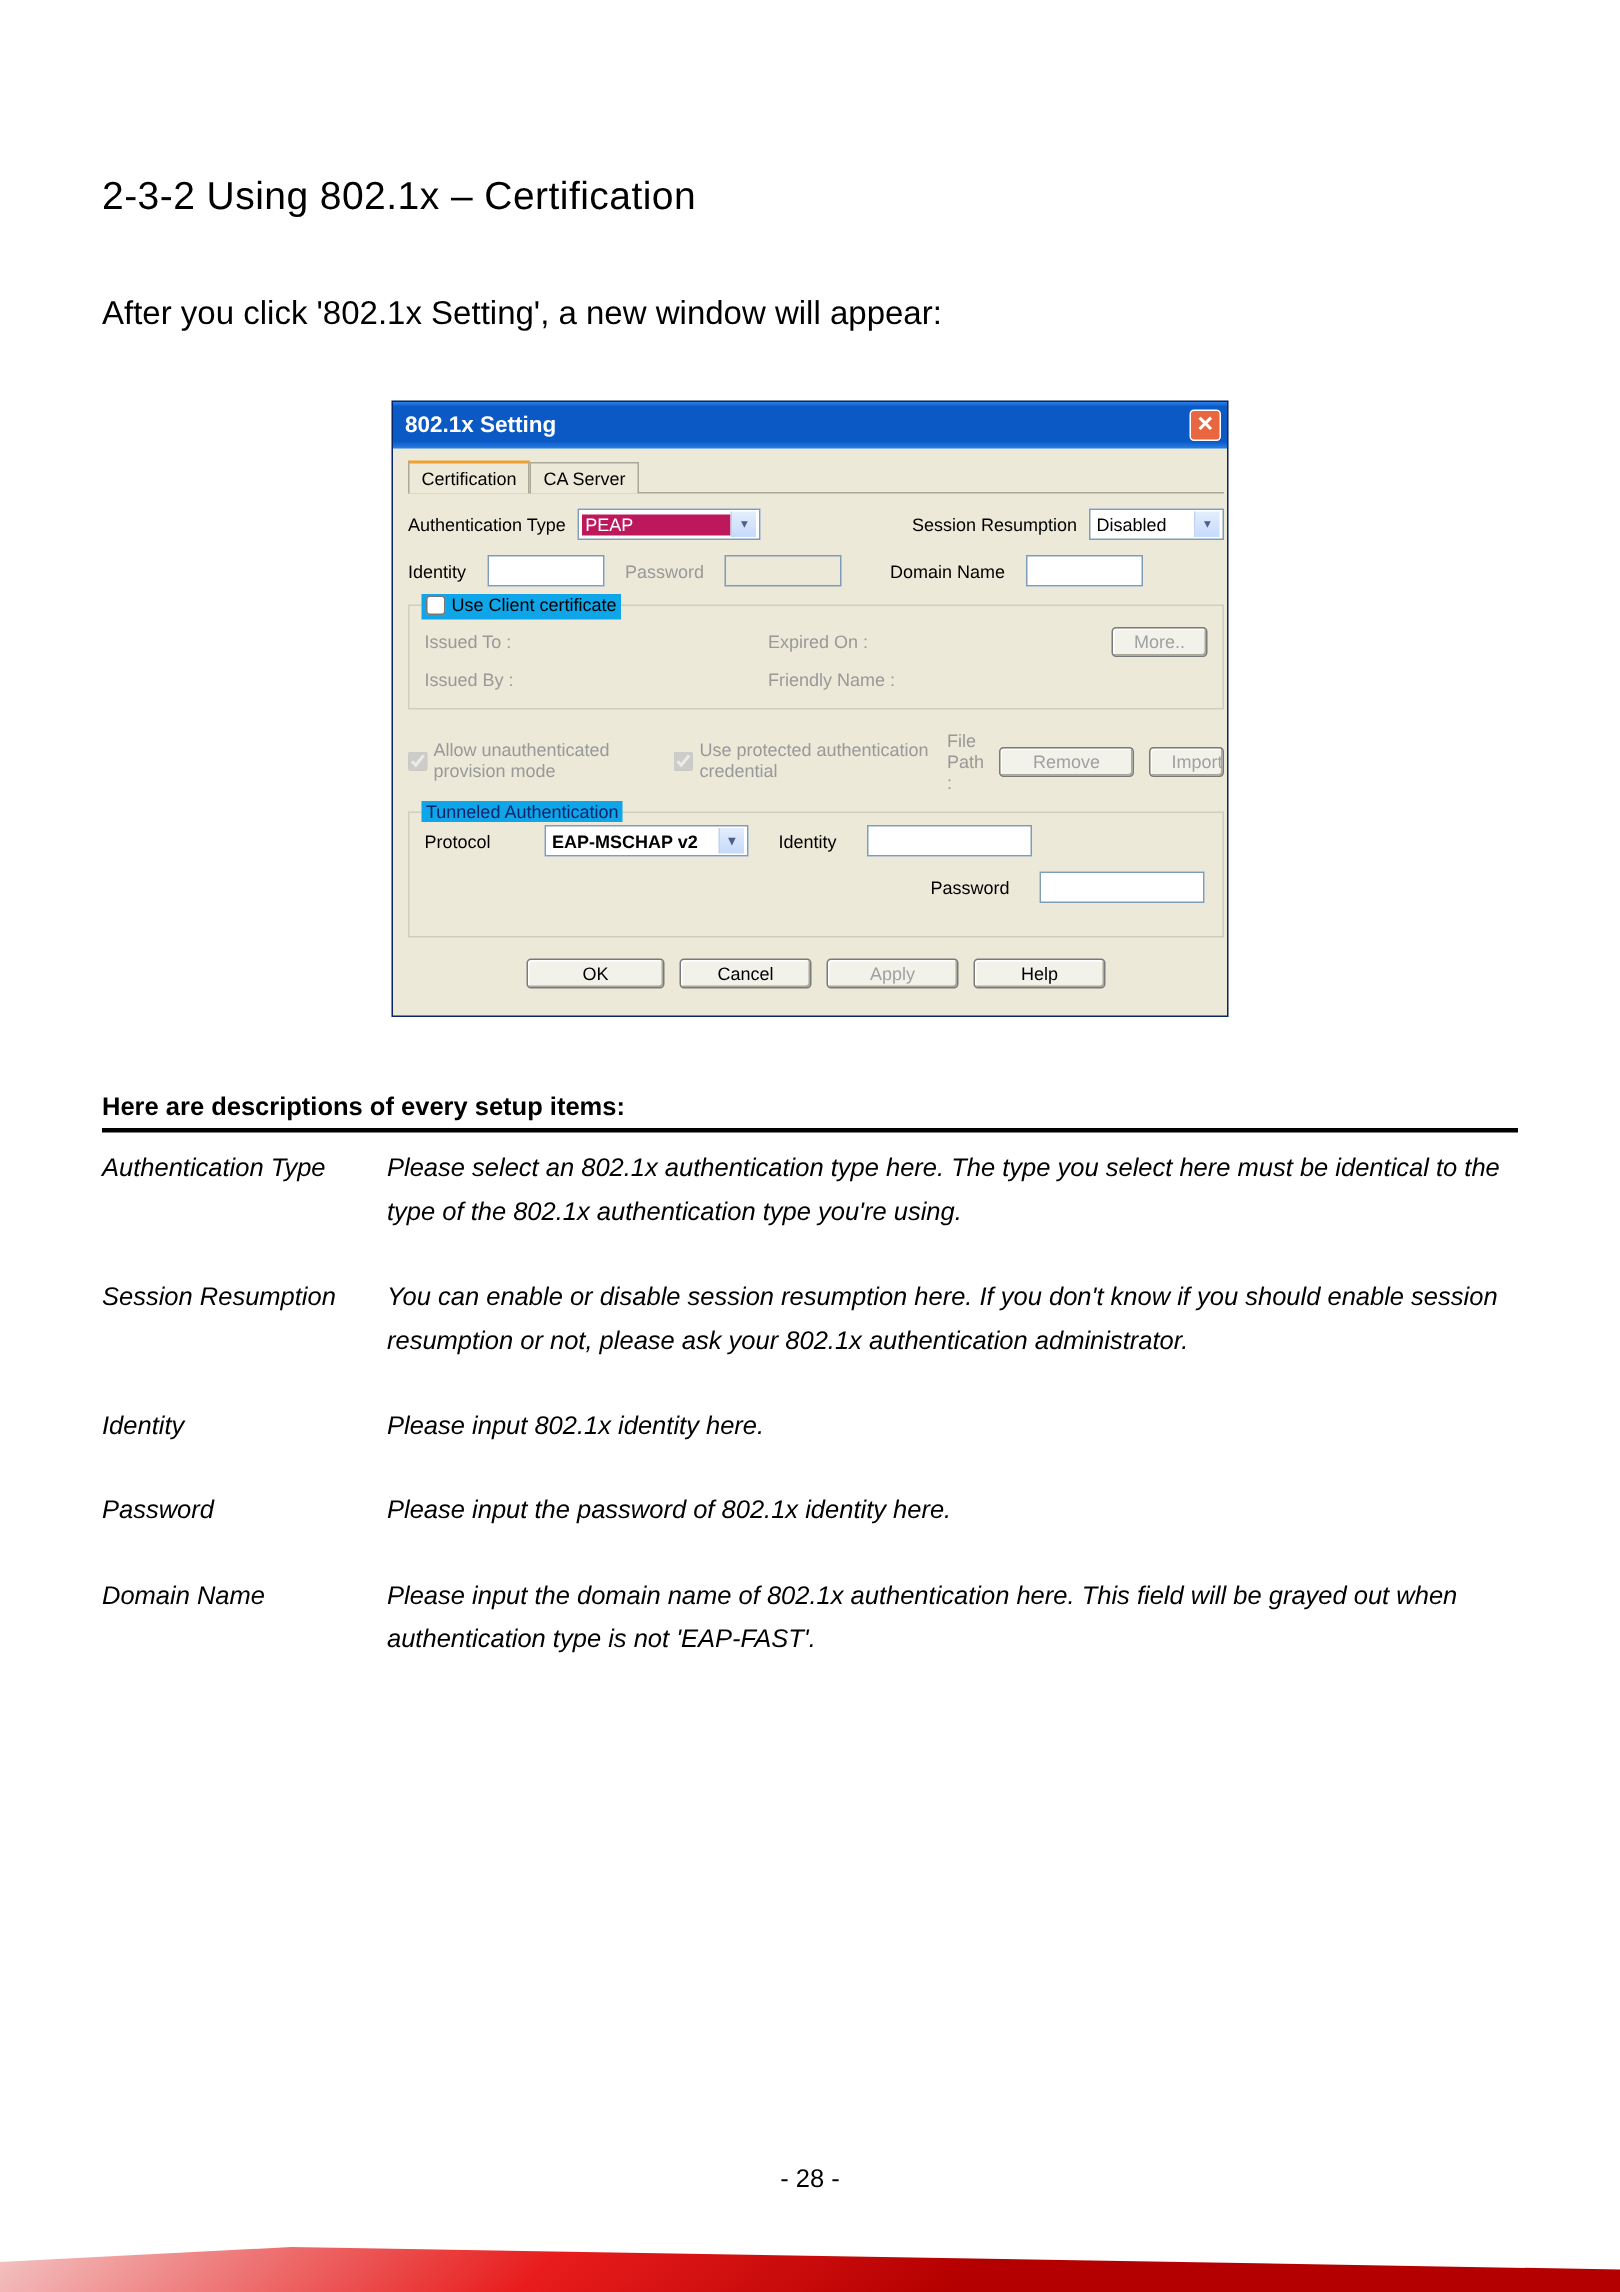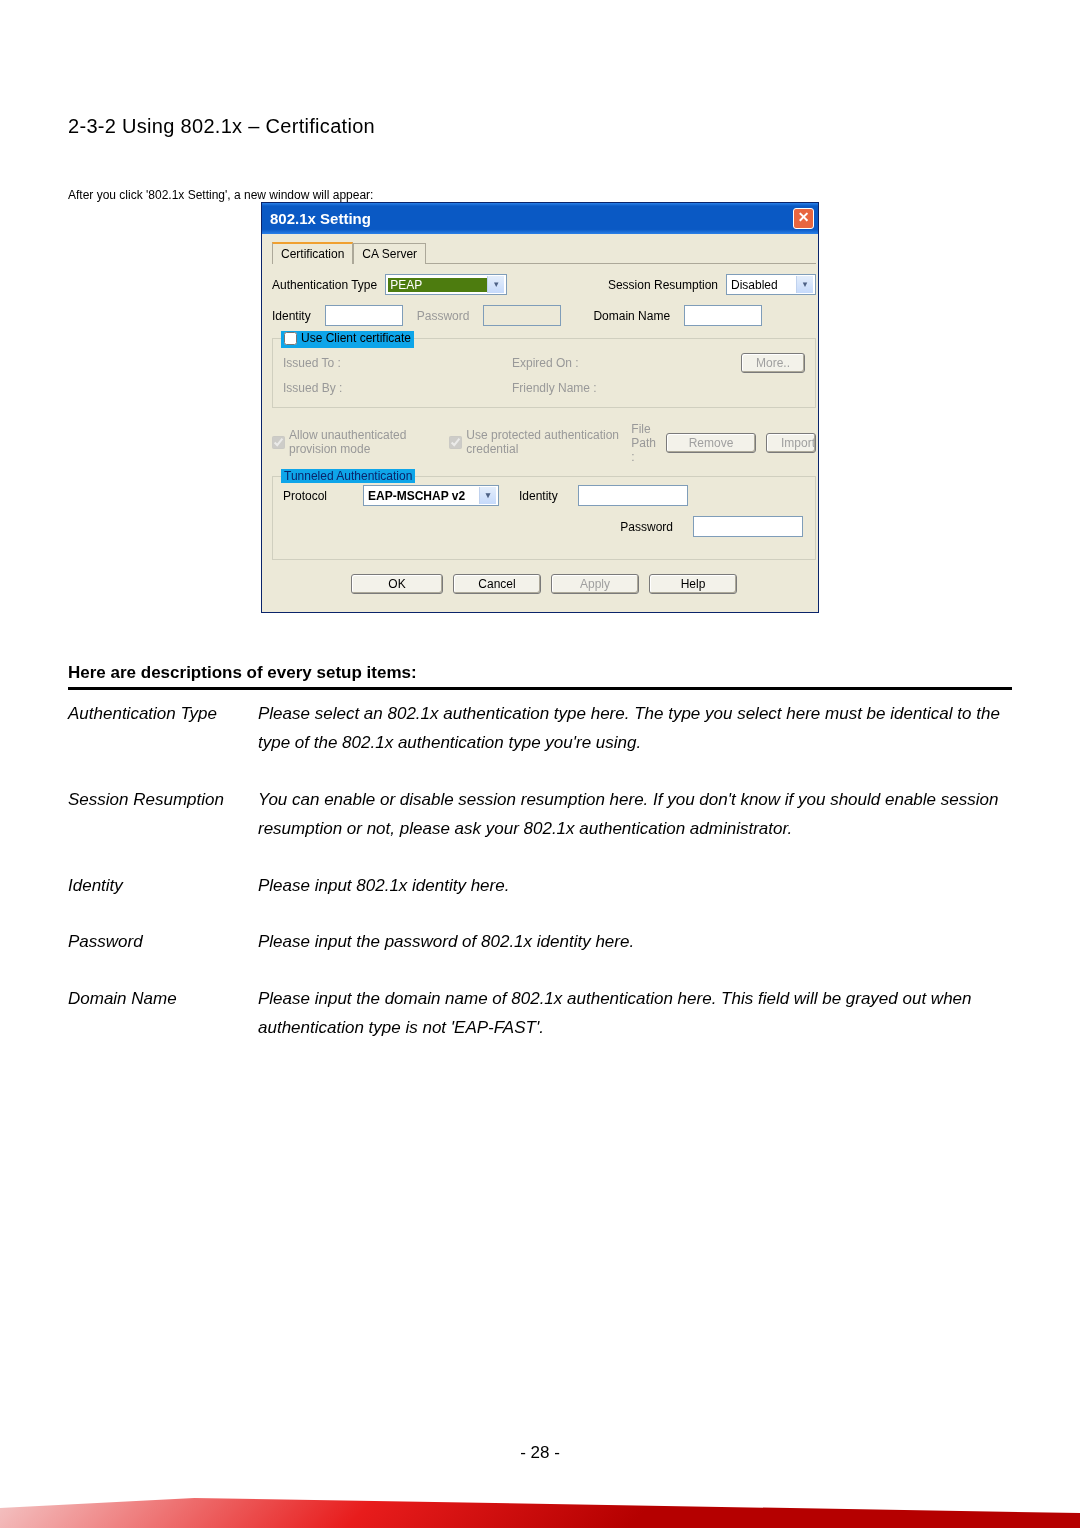--- a/index.html
+++ b/index.html
@@ -5,22 +5,22 @@
   * { box-sizing: border-box; margin: 0; padding: 0; }
   body {
     font-family: Arial, sans-serif;
     background: #fff;
     width: 1080px;
     height: 1528px;
     position: relative;
     color: #000;
   }
   .page-content { padding: 115px 68px 0 68px; }
-  h2.section-heading { font-size: 20px; font-weight: normal; letter-spacing: 0.3px; margin-bottom: 50px; }
-  .intro-text { font-size: 12px; }
+  h2.section-heading { font-size: 26px; font-weight: normal; letter-spacing: 0.3px; margin-bottom: 50px; }
+  .intro-text { font-size: 22px; margin-bottom: 45px; }
 
   
   .dialog {
     width: 558px;
     margin: 0 auto 50px auto;
     border: 1px solid #0a246a;
     background: #ece9d8;
     font-size: 12px;
   }
   .titlebar {
@@ -59,21 +59,21 @@
   .tab:not(.active) { border-top: 1px solid #aca899; top: 1px; }
 
   .row { display: flex; align-items: center; gap: 6px; margin-bottom: 10px; }
   .lbl { font-size: 12px; }
   .lbl-gray { color: #999; font-size: 12px; }
   .dd {
     display: inline-flex; align-items: center; justify-content: space-between;
     border: 1px solid #7f9db9; background: #fff; padding: 1px 2px 1px 2px;
     height: 21px; font-size: 12px;
   }
-  .dd-sel { background: #4d7c0f; color: #fff; padding: 0 10px 0 2px; }
+  .dd-sel { background: #be185d; color: #fff; padding: 0 10px 0 2px; }
   .dd-arrow {
     width: 17px; height: 17px; border-left: 1px solid #c0d2ee;
     background: linear-gradient(#e4eefb, #c6dafb);
     text-align: center; font-size: 9px; color: #4d6185; line-height: 17px;
   }
   .txt-input {
     border: 1px solid #7f9db9; background: #fff; height: 21px; font-size: 12px; padding: 0 3px;
   }
   .txt-input.disabled { background: #ece9d8; color: #aaa; }
 

